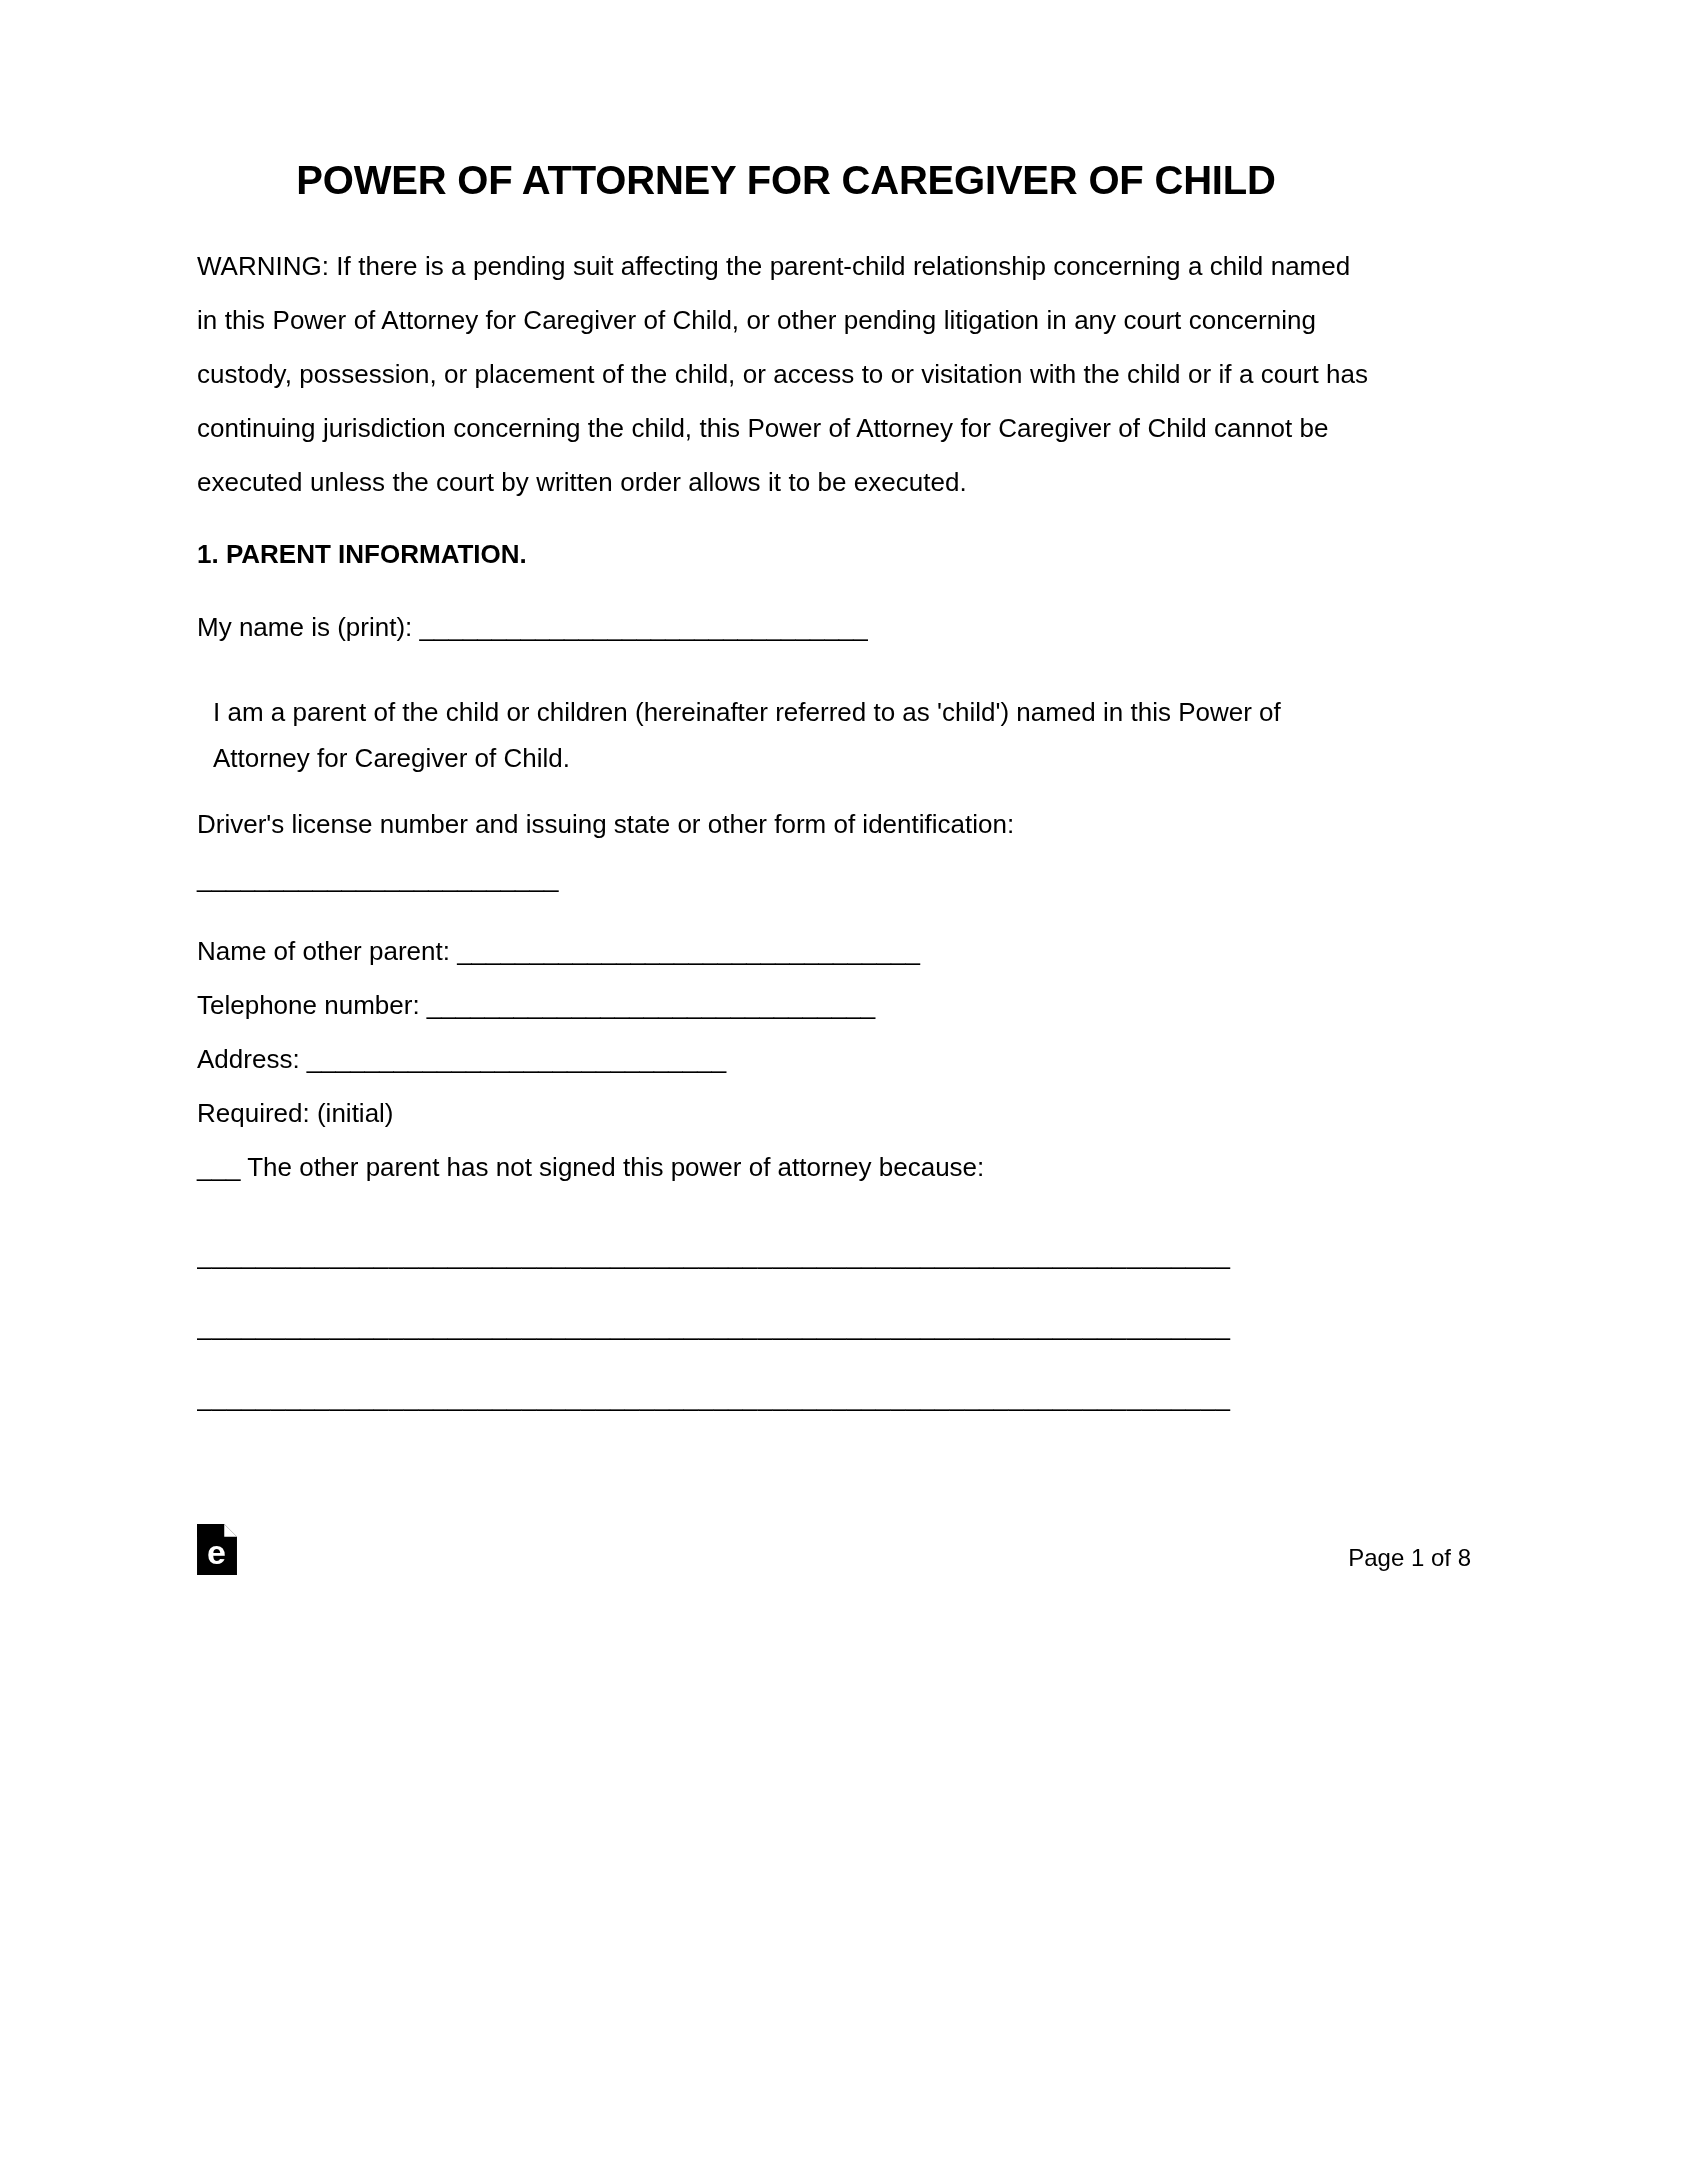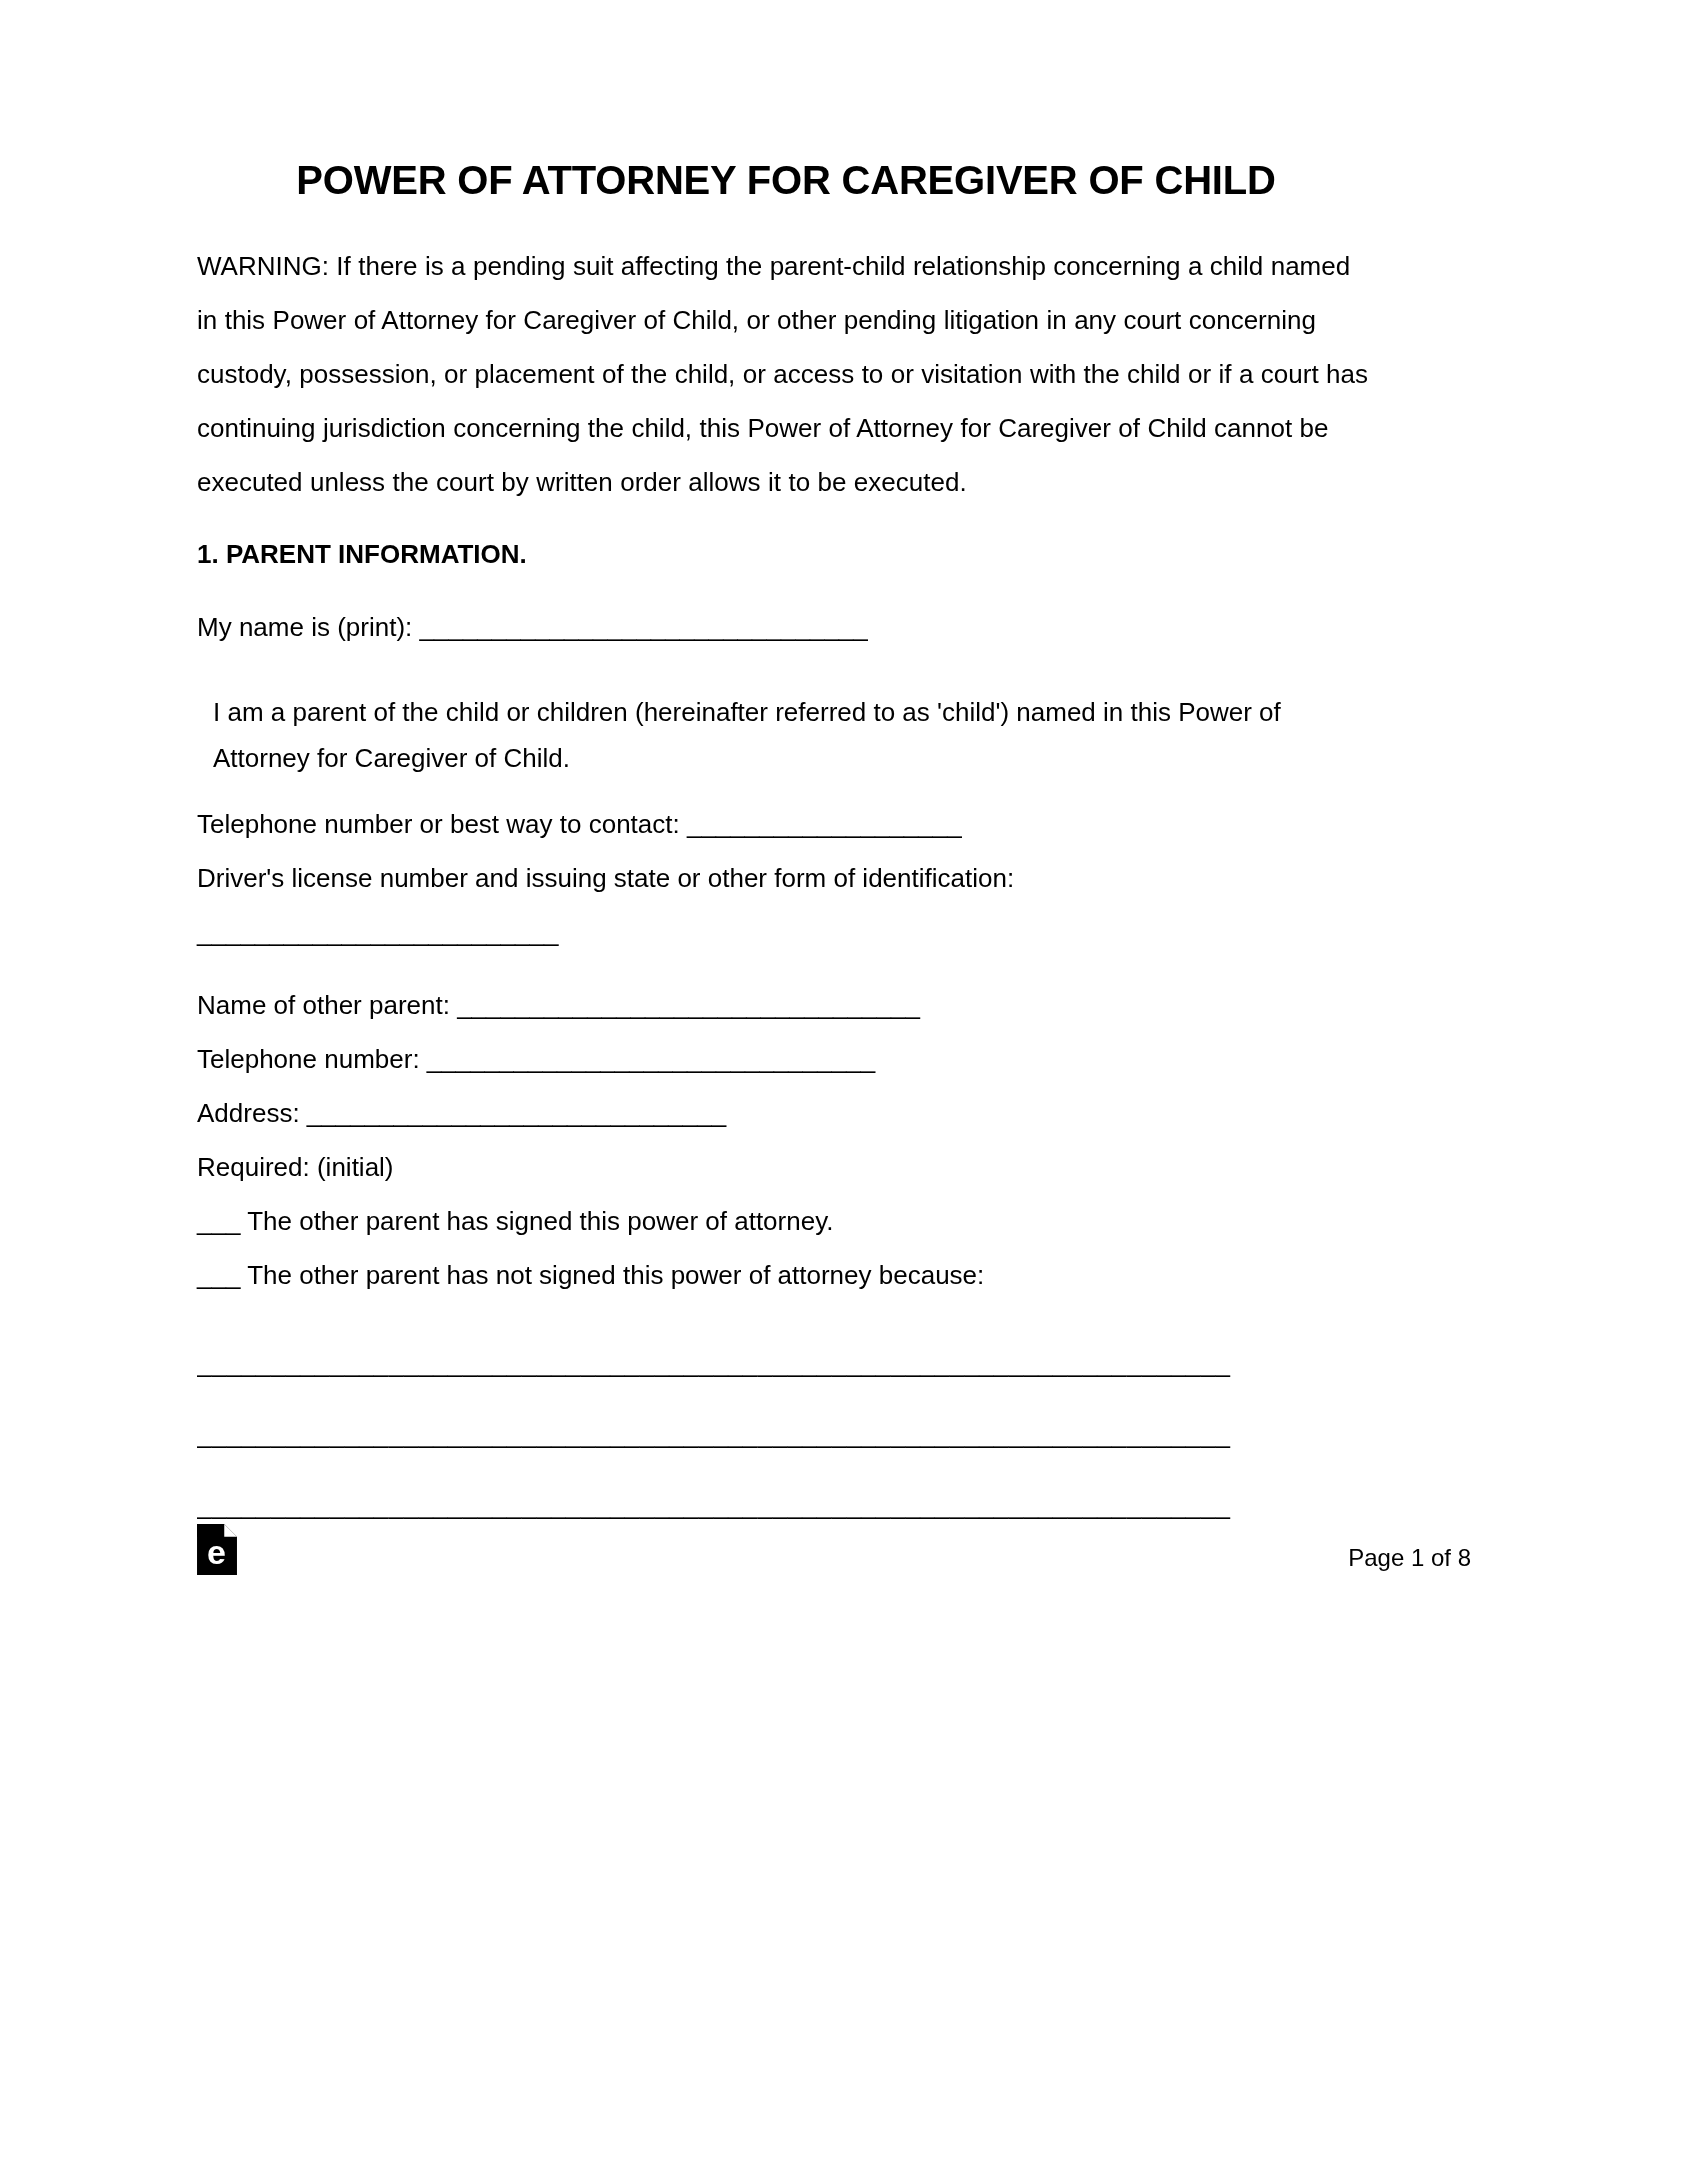--- a/index.html
+++ b/index.html
@@ -138,35 +138,33 @@
 
     <p class="warning-para">WARNING: If there is a pending suit affecting the parent-child relationship concerning a child named in this Power of Attorney for Caregiver of Child, or other pending litigation in any court concerning custody, possession, or placement of the child, or access to or visitation with the child or if a court has continuing jurisdiction concerning the child, this Power of Attorney for Caregiver of Child cannot be executed unless the court by written order allows it to be executed.</p>
 
     <h2 class="section-heading">1. PARENT INFORMATION.</h2>
 
     <p class="body-line gap-top"><span>My name is (print): </span><span class="blank">_______________________________</span></p>
 
     <p class="body-para">I am a parent of the child or children (hereinafter referred to as 'child') named in this Power of Attorney for Caregiver of Child.</p>
 
 
-    <p class="body-line"><span>Telephone number or best way to contact: </span><span class="blank">___________________</span></p>
 
     <p class="body-line">Driver's license number and issuing state or other form of identification:</p>
 
     <p class="body-line"><span class="blank">_________________________</span></p>
 
     <p class="body-line gap-top"><span>Name of other parent: </span><span class="blank">________________________________</span></p>
 
     <p class="body-line"><span>Telephone number: </span><span class="blank">_______________________________</span></p>
 
     <p class="body-line"><span>Address: </span><span class="blank">_____________________________</span></p>
 
     <p class="body-line">Required: (initial)</p>
 
-    <p class="body-line"><span class="blank">___</span><span> The other parent has signed this power of attorney.</span></p>
 
     <p class="body-line"><span class="blank">___</span><span> The other parent has not signed this power of attorney because:</span></p>
 
     <div class="rule-block">
       <p class="rule-line">______________________________________________________________________</p>
       <p class="rule-line">______________________________________________________________________</p>
       <p class="rule-line">______________________________________________________________________</p>
     </div>
 
   </div>

